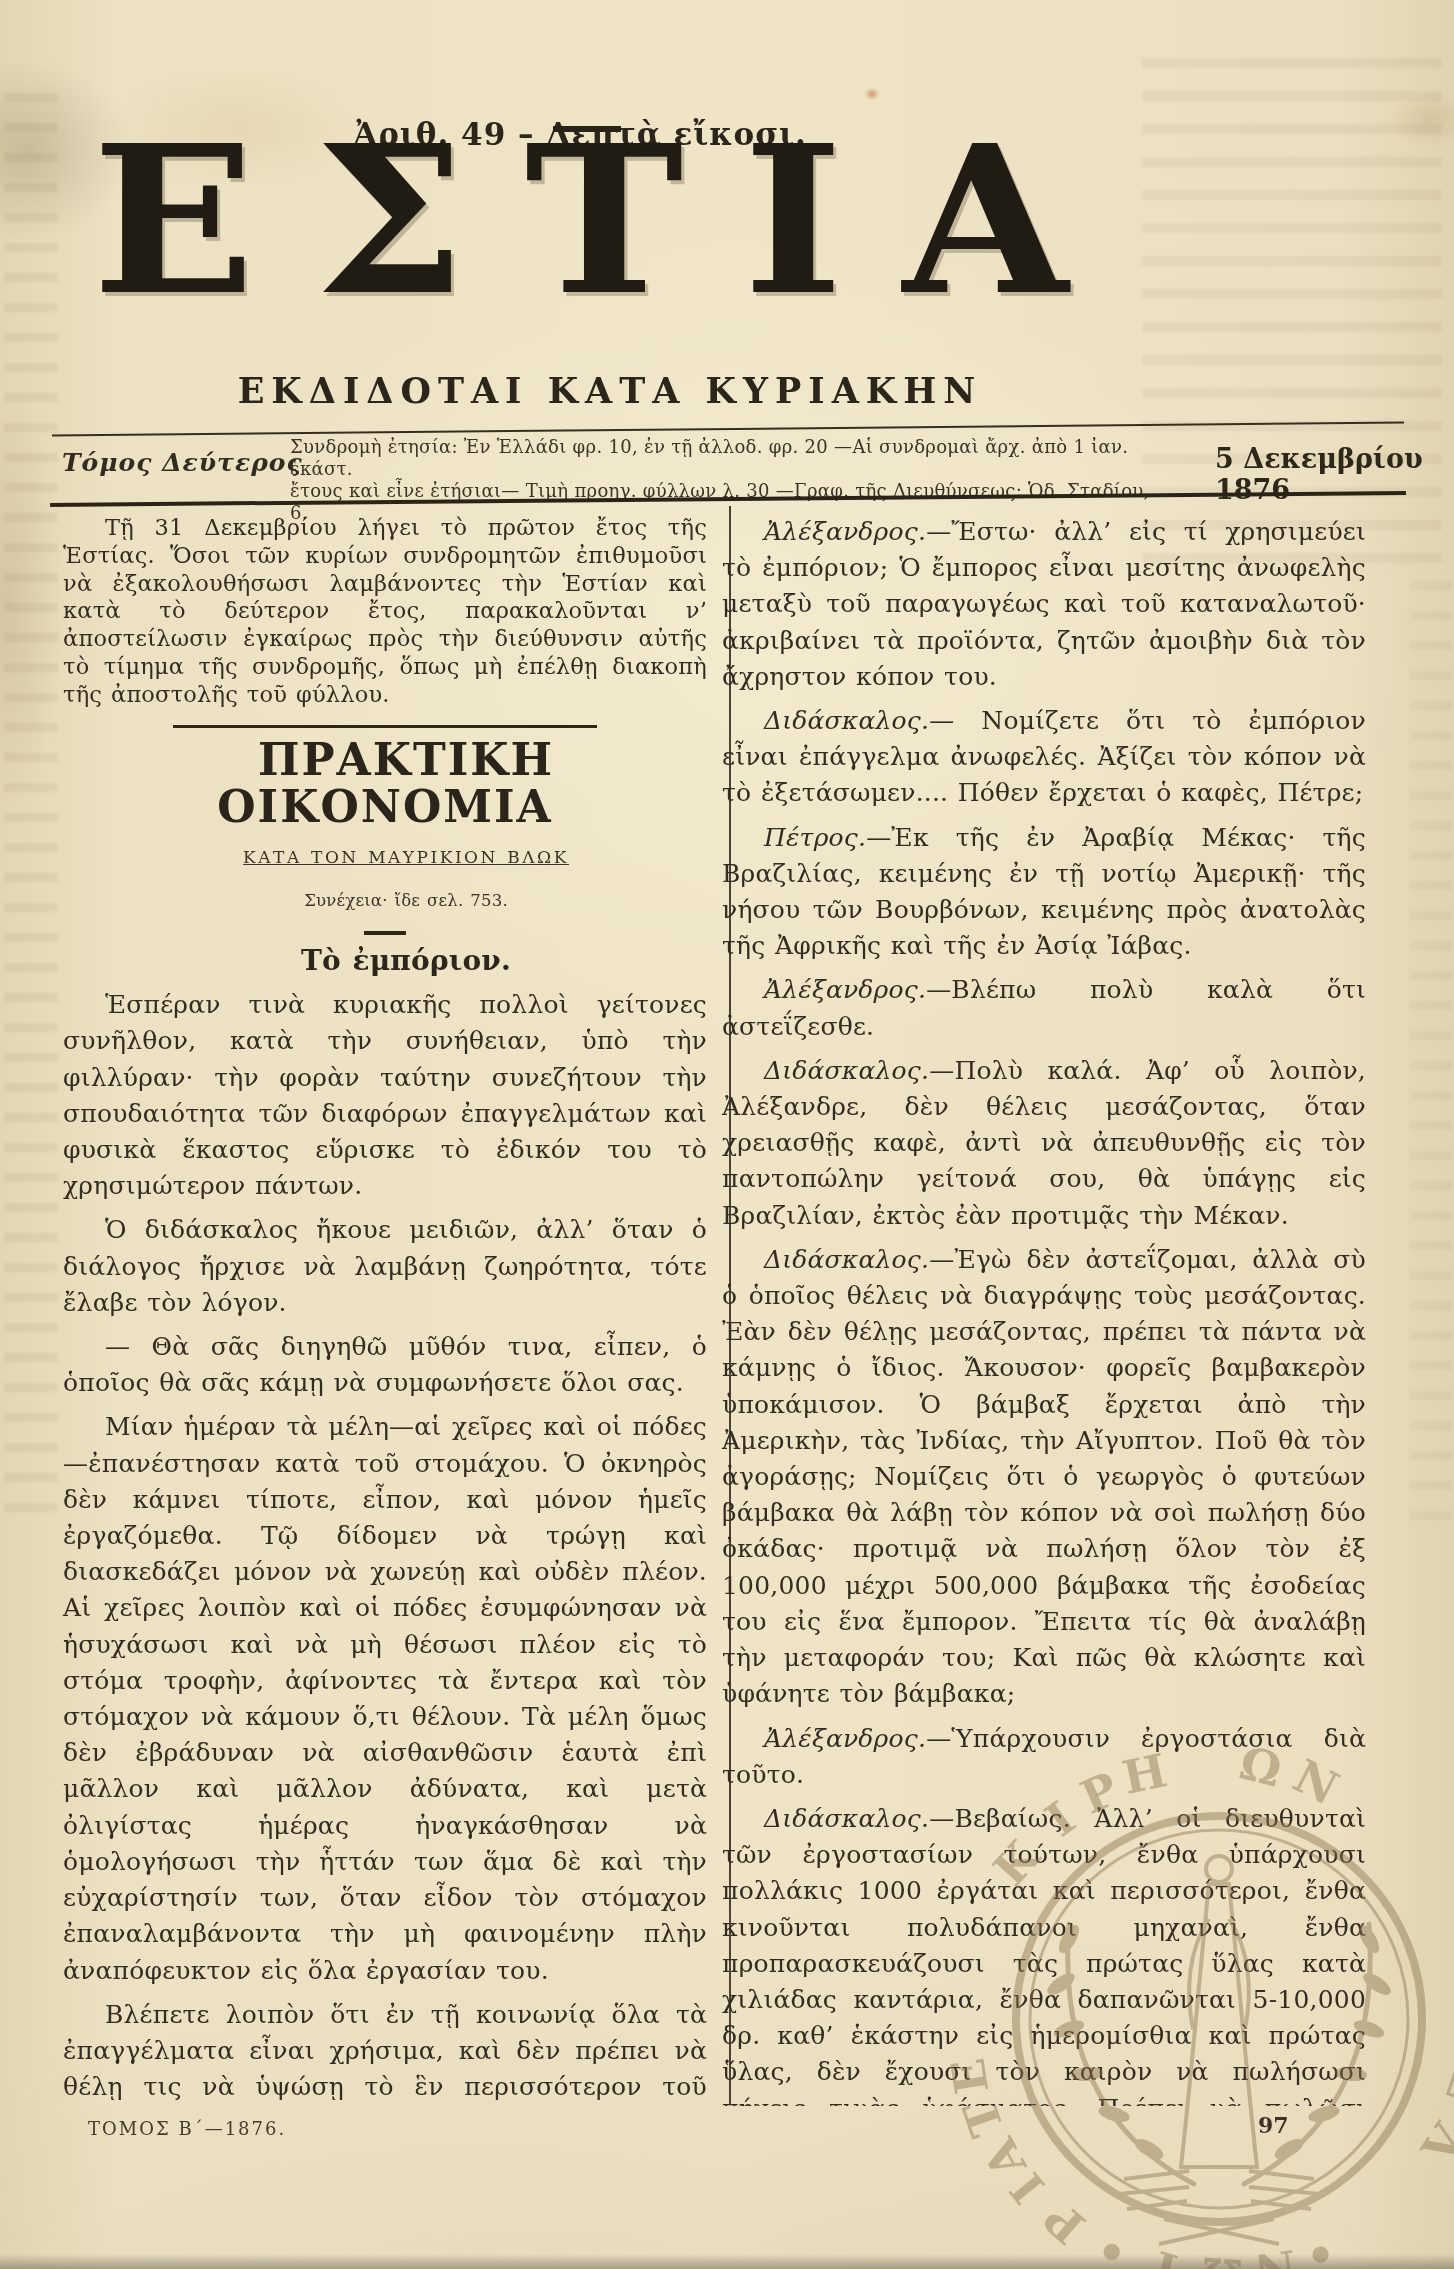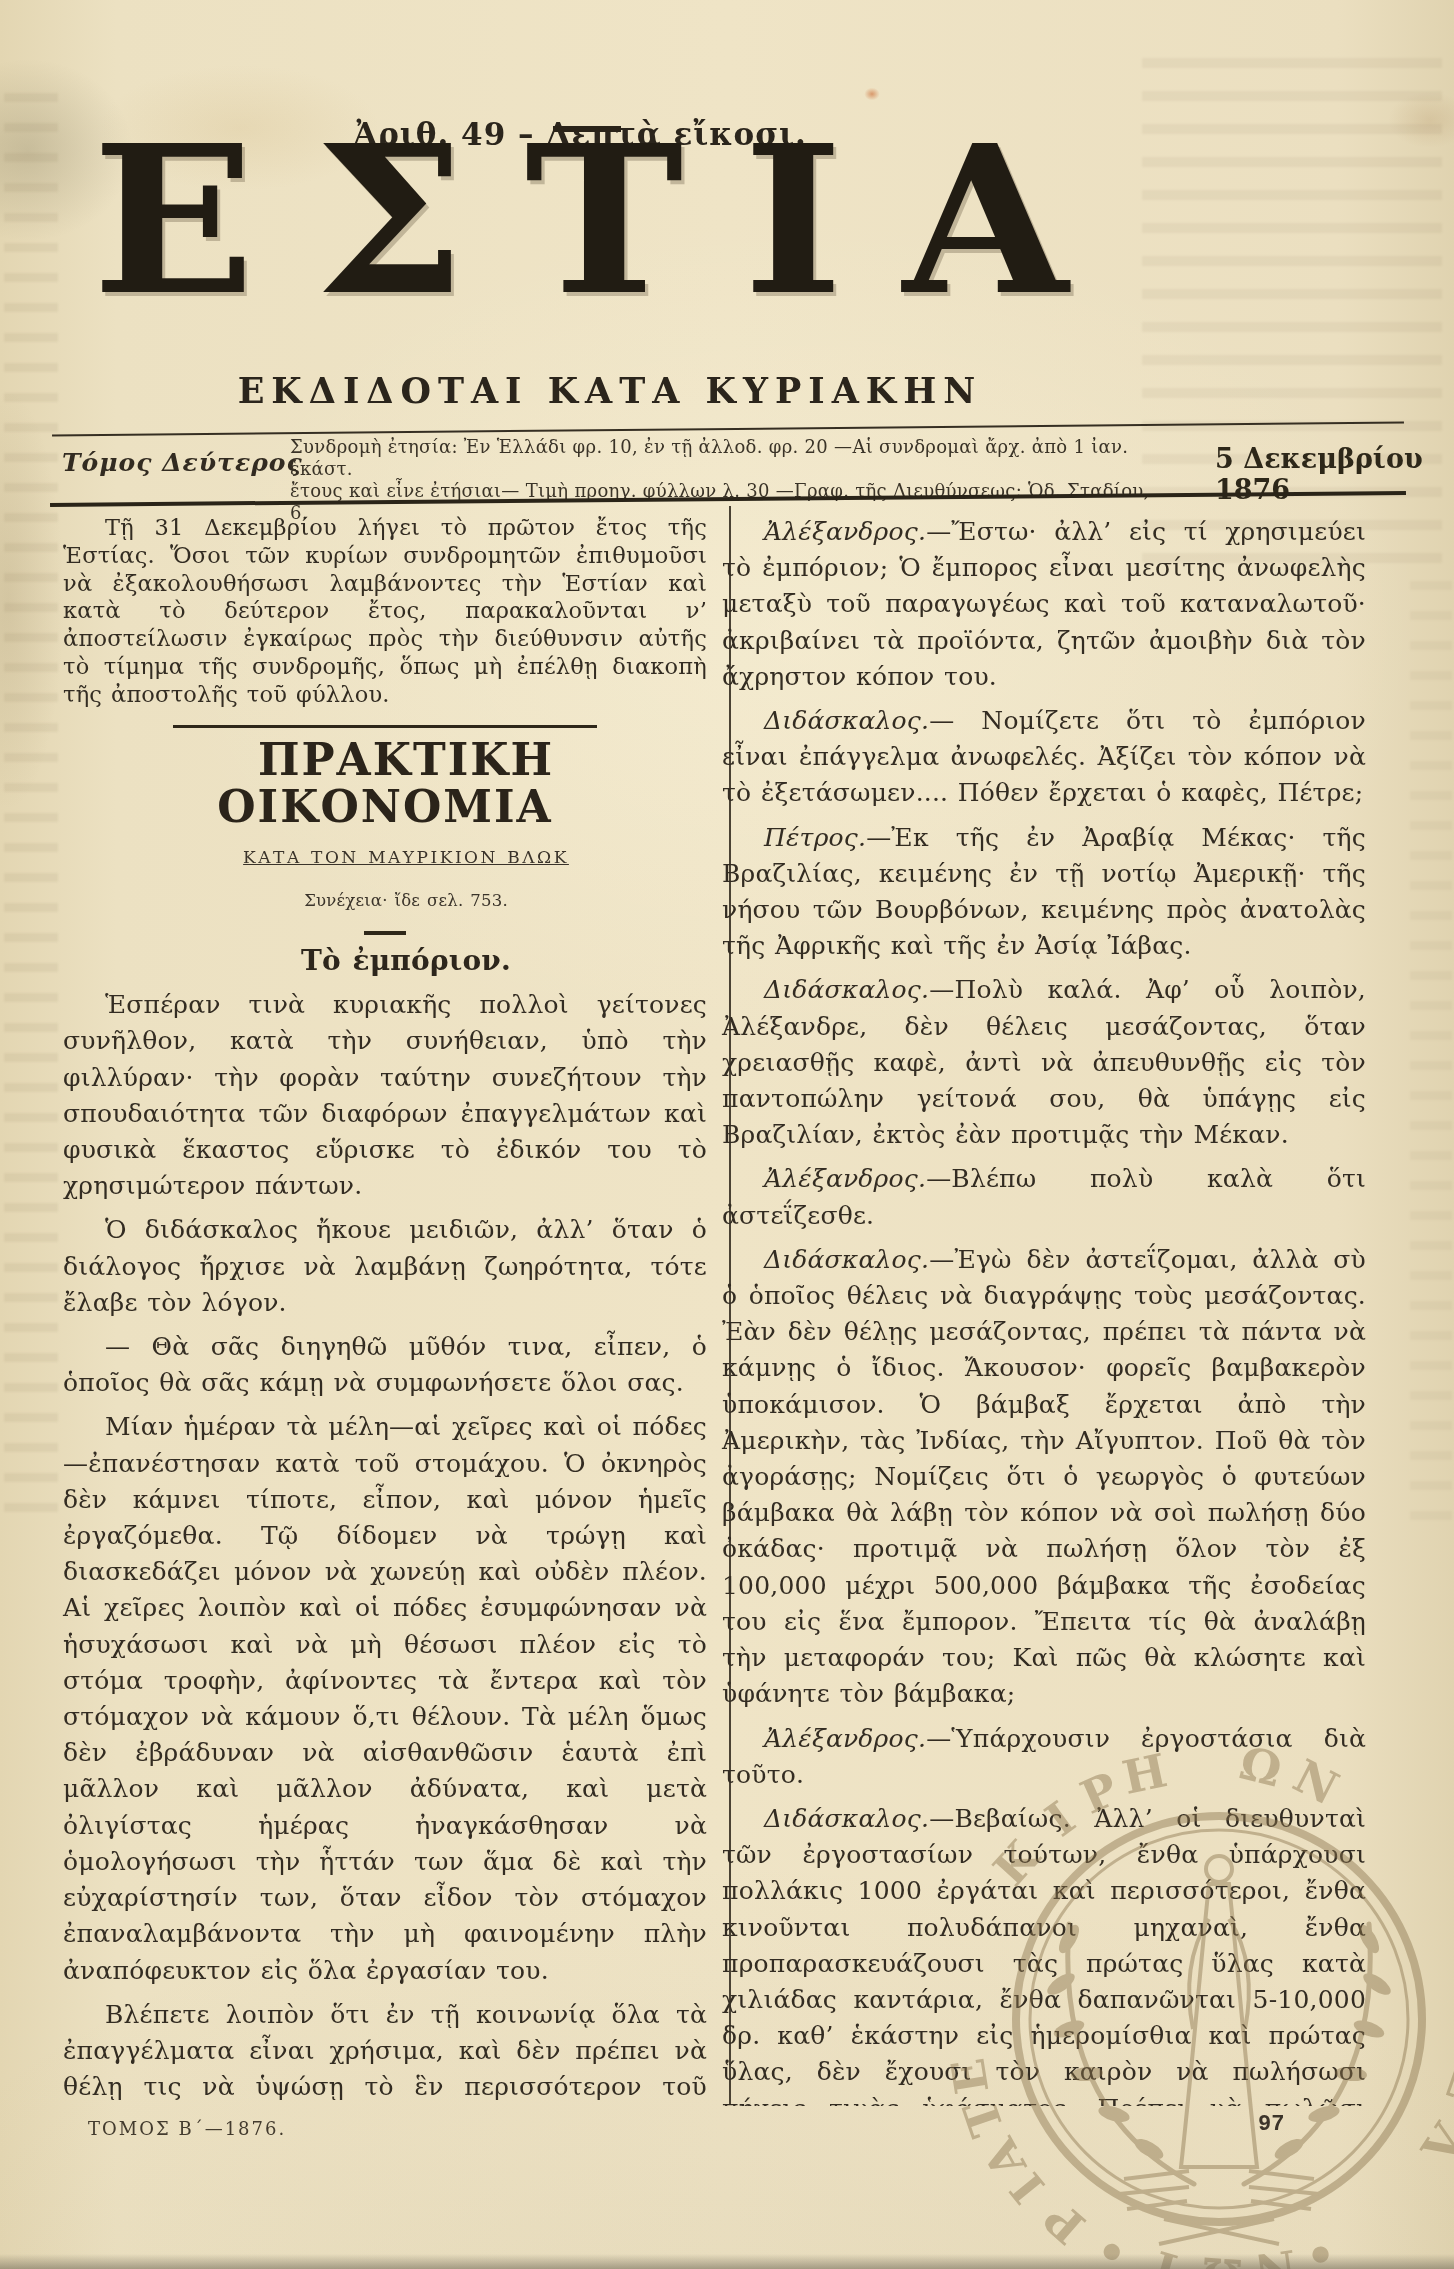--- a/index.html
+++ b/index.html
@@ -61,21 +61,21 @@
   .mid-rule{width:424px; height:3px; background:#2e2719; margin:16px auto 0;}
   .art-title{margin:22px 0 0; text-align:center; font-size:44px; line-height:1.08; font-weight:700;
     letter-spacing:2px; color:#2b241a; text-indent:0;}
   .art-byline{margin:16px 0 0; text-align:center; font-size:17px; letter-spacing:2.5px; color:#3a332a;text-decoration:underline;}
   .art-cont{margin:5px 0 0; text-align:center; font-size:16.5px; color:#3a332a;}
   .dash-rule{width:42px; height:4px; background:#2e2719; margin:12px auto 0;}
   .sect-title{margin:15px 0 10px; text-align:center; font-size:28px; font-weight:700; color:#2d261c;}
   .spk{font-style:italic;}
 
   .footer-volume{position:absolute; left:88px; top:2118px; font-size:18px; letter-spacing:2px; color:#433b2e;}
-  .page-number{position:absolute; left:1258px; top:2112px; font-size:22px; font-weight:700; color:#3c342a;font-family:Liberation Mono, monospace;}
+  .page-number{position:absolute; left:1258px; top:2112px; font-size:22px; font-weight:700; color:#3c342a;}
 
   .stamp{position:absolute; left:972px; top:1772px; width:494px; height:494px; opacity:.44; pointer-events:none;}
   .stamp svg{position:absolute; inset:0;}
   .stamp-letter{position:absolute; left:50%; top:50%; width:0; height:0; display:flex;
     align-items:center; justify-content:center; font:700 46px "DejaVu Serif", serif; color:#8a744d;}
   .stamp-letter span{display:block; transform:translate(-50%,-50%);}
 </style>
 </head>
 <body>
 
@@ -114,22 +114,22 @@
     <p><i class="spk"></i><span>Βλέπετε λοιπὸν ὅτι ἐν τῇ κοινωνίᾳ ὅλα τὰ ἐπαγγέλματα εἶναι χρήσιμα, καὶ δὲν πρέπει νὰ θέλῃ τις νὰ ὑψώσῃ τὸ ἓν περισσότερον τοῦ ἄλλου. Μήπως συζητεῖ τίς ποτε ἐὰν ἦτον προτιμότερον νὰ χάσῃ τὸν πόδα του μᾶλλον ἢ τὴν χεῖρά του, ἢ ὅτι εἶναι καλλίτερον νὰ ἦναι κωφὸς ἢ τυφλός; Τὸ νὰ ἀγαπᾷ καὶ τιμᾷ τις τὸ ἐπάγγελμά του εἶναι καλὸν καὶ ὠφέλιμον.</span></p>
 
   </div>
 
   <div class="divider"></div>
 
   <div class="col col-right">
     <p><i class="spk">Ἀλέξανδρος.</i><span>—Ἔστω· ἀλλ’ εἰς τί χρησιμεύει τὸ ἐμπόριον; Ὁ ἔμπορος εἶναι μεσίτης ἀνωφελὴς μεταξὺ τοῦ παραγωγέως καὶ τοῦ καταναλωτοῦ· ἀκριβαίνει τὰ προϊόντα, ζητῶν ἀμοιβὴν διὰ τὸν ἄχρηστον κόπον του.</span></p>
     <p><i class="spk">Διδάσκαλος.</i><span>— Νομίζετε ὅτι τὸ ἐμπόριον εἶναι ἐπάγγελμα ἀνωφελές. Ἀξίζει τὸν κόπον νὰ τὸ ἐξετάσωμεν.... Πόθεν ἔρχεται ὁ καφὲς, Πέτρε;</span></p>
     <p><i class="spk">Πέτρος.</i><span>—Ἐκ τῆς ἐν Ἀραβίᾳ Μέκας· τῆς Βραζιλίας, κειμένης ἐν τῇ νοτίῳ Ἀμερικῇ· τῆς νήσου τῶν Βουρβόνων, κειμένης πρὸς ἀνατολὰς τῆς Ἀφρικῆς καὶ τῆς ἐν Ἀσίᾳ Ἰάβας.</span></p>
+    <p><i class="spk">Ἀλέξανδρος.</i><span>—Βλέπω πολὺ καλὰ ὅτι ἀστεΐζεσθε.</span></p>
     <p><i class="spk">Διδάσκαλος.</i><span>—Πολὺ καλά. Ἀφ’ οὗ λοιπὸν, Ἀλέξανδρε, δὲν θέλεις μεσάζοντας, ὅταν χρειασθῇς καφὲ, ἀντὶ νὰ ἀπευθυνθῇς εἰς τὸν παντοπώλην γείτονά σου, θὰ ὑπάγῃς εἰς Βραζιλίαν, ἐκτὸς ἐὰν προτιμᾷς τὴν Μέκαν.</span></p>
-    <p><i class="spk">Ἀλέξανδρος.</i><span>—Βλέπω πολὺ καλὰ ὅτι ἀστεΐζεσθε.</span></p>
     <p><i class="spk">Διδάσκαλος.</i><span>—Ἐγὼ δὲν ἀστεΐζομαι, ἀλλὰ σὺ ὁ ὁποῖος θέλεις νὰ διαγράψῃς τοὺς μεσάζοντας. Ἐὰν δὲν θέλῃς μεσάζοντας, πρέπει τὰ πάντα νὰ κάμνῃς ὁ ἴδιος. Ἄκουσον· φορεῖς βαμβακερὸν ὑποκάμισον. Ὁ βάμβαξ ἔρχεται ἀπὸ τὴν Ἀμερικὴν, τὰς Ἰνδίας, τὴν Αἴγυπτον. Ποῦ θὰ τὸν ἀγοράσῃς; Νομίζεις ὅτι ὁ γεωργὸς ὁ φυτεύων βάμβακα θὰ λάβῃ τὸν κόπον νὰ σοὶ πωλήσῃ δύο ὀκάδας· προτιμᾷ νὰ πωλήσῃ ὅλον τὸν ἐξ 100,000 μέχρι 500,000 βάμβακα τῆς ἐσοδείας του εἰς ἕνα ἔμπορον. Ἔπειτα τίς θὰ ἀναλάβῃ τὴν μεταφοράν του; Καὶ πῶς θὰ κλώσητε καὶ ὑφάνητε τὸν βάμβακα;</span></p>
     <p><i class="spk">Ἀλέξανδρος.</i><span>—Ὑπάρχουσιν ἐργοστάσια διὰ τοῦτο.</span></p>
     <p><i class="spk">Διδάσκαλος.</i><span>—Βεβαίως. Ἀλλ’ οἱ διευθυνταὶ τῶν ἐργοστασίων τούτων, ἔνθα ὑπάρχουσι πολλάκις 1000 ἐργάται καὶ περισσότεροι, ἔνθα κινοῦνται πολυδάπανοι μηχαναὶ, ἔνθα προπαρασκευάζουσι τὰς πρώτας ὕλας κατὰ χιλιάδας καντάρια, ἔνθα δαπανῶνται 5-10,000 δρ. καθ’ ἑκάστην εἰς ἡμερομίσθια καὶ πρώτας ὕλας, δὲν ἔχουσι τὸν καιρὸν νὰ πωλήσωσι πήχεις τινὰς ὑφάσματος. Πρέπει νὰ πωλῶσι χονδρικῶς, καὶ εἰς μεγάλας ποσότητας, ἀρκούμενοι εἰς μικρὸν κέρδος δι’ ἕκαστον πῆχυν· ἓν, δύο ἢ τρία λεπτὰ π. χ.</span></p>
   </div>
 
   <div class="footer-volume">ΤΟΜΟΣ Β΄—1876.</div>
   <div class="page-number">97</div>
 
   <div class="stamp">
     <svg viewBox="-247 -247 494 494" width="494" height="494">

